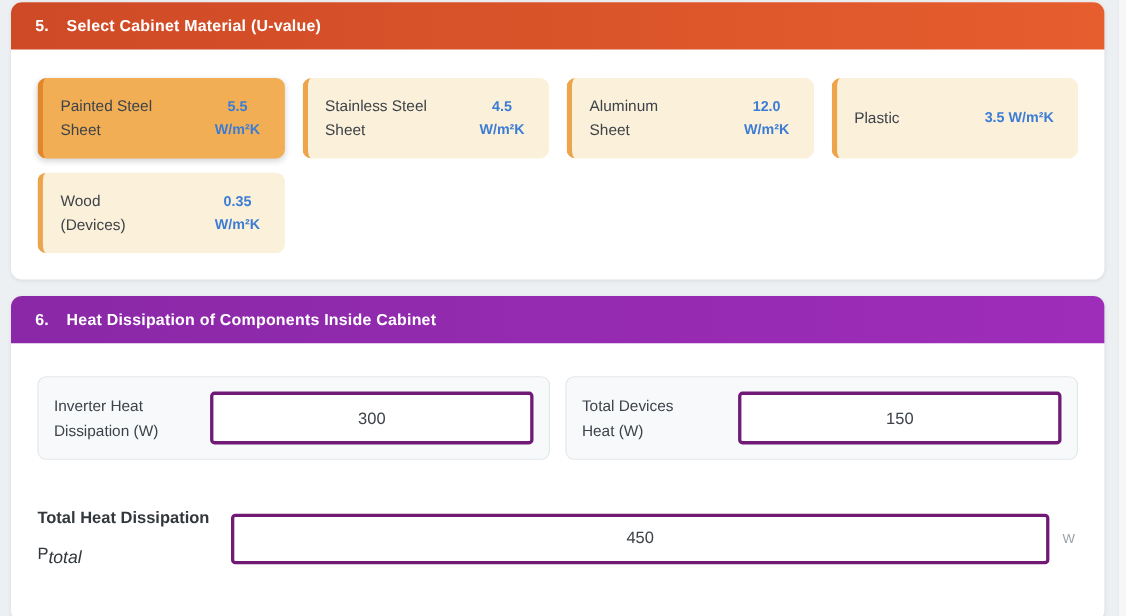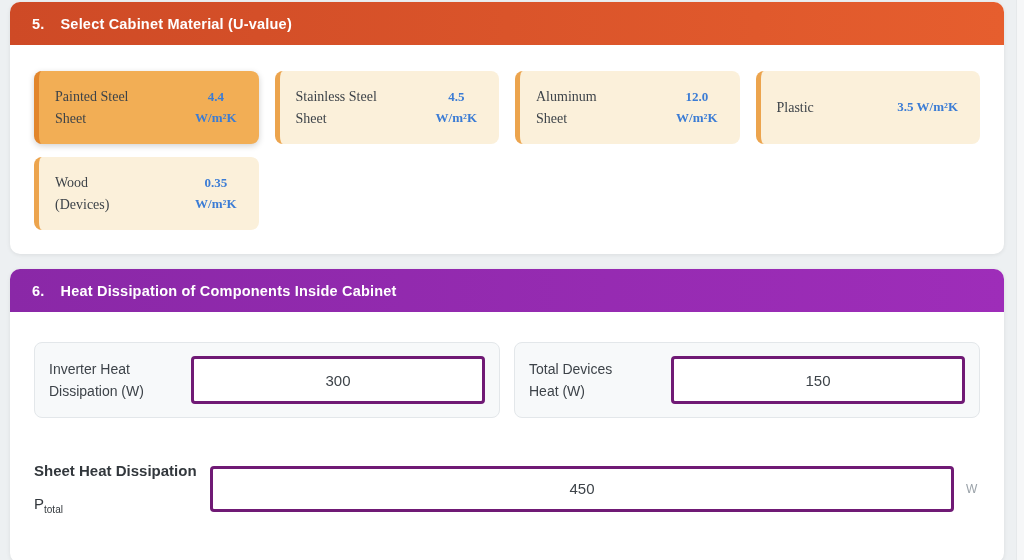--- a/index.html
+++ b/index.html
@@ -38,21 +38,20 @@
   .header-orange { background: linear-gradient(90deg, #ce4a26 0%, #e65e2e 100%); }
   .header-purple { background: linear-gradient(90deg, #8a28a7 0%, #9e2db9 100%); }
   .panel-header .num { margin-right: 16px; }
 
   
   .cards {
     display: grid;
     grid-template-columns: repeat(4, 1fr);
     gap: 13px 16px;
     padding: 26px 24px 24px 24px;
-    font-family: Liberation Serif, serif;
   }
   .card {
     box-sizing: border-box;
     min-height: 73px;
     border-radius: 8px;
     border-left: 5px solid #eca44d;
     background: #fbf0da;
     padding: 12px 16px;
     display: flex; justify-content: space-between; align-items: center;
     cursor: pointer;
@@ -92,21 +91,21 @@
     font-family: "Liberation Sans", sans-serif;
     outline: none;
   }
   .total-row {
     display: flex; align-items: center;
     padding: 32px 20px 48px 24px;
   }
   .total-label { width: 176px; flex: none; color: #32373c; }
   .total-line1 { font-size: 15px; font-weight: 600; }
   .total-line2 { margin-top: 16px; font-size: 15px; }
-  .total-line2 sub { font-size: 10px; }
+  .total-line2 sub { font-size: 16px; font-style: italic; }
   .total-input { height: 38px; }
   .total-unit { margin-left: 12px; width: 18px; font-size: 12px; color: #9aa2a9; }
 </style>
 </head>
 <body>
 
 <div class="content">
 
   <section class="panel">
     <div class="panel-header header-orange">
@@ -114,21 +113,21 @@
       <span>Select Cabinet Material (U-value)</span>
     </div>
     <div class="cards">
 
       <div class="card selected">
         <div class="card-name">
           <div>Painted Steel</div>
           <div>Sheet</div>
         </div>
         <div class="card-value">
-          <div>4.4</div>
+          <div>5.5</div>
           <div>W/m²K</div>
         </div>
       </div>
 
       <div class="card">
         <div class="card-name">
           <div>Stainless Steel</div>
           <div>Sheet</div>
         </div>
         <div class="card-value">
@@ -189,21 +188,21 @@
         <div class="group-label">
           <div>Total Devices</div>
           <div>Heat (W)</div>
         </div>
         <input class="num-input" type="text" value="150" style="">
       </div>
     </div>
 
     <div class="total-row">
       <div class="total-label">
-        <div class="total-line1">Sheet Heat Dissipation</div>
+        <div class="total-line1">Total Heat Dissipation</div>
         <div class="total-line2">
           <span>P</span><sub>total</sub>
         </div>
       </div>
       <input class="num-input total-input" type="text" value="450" style="">
       <span class="total-unit">W</span>
     </div>
   </section>
 
 </div>

